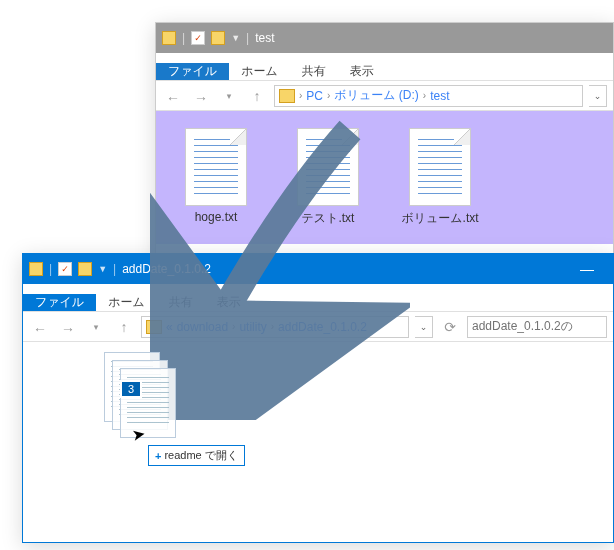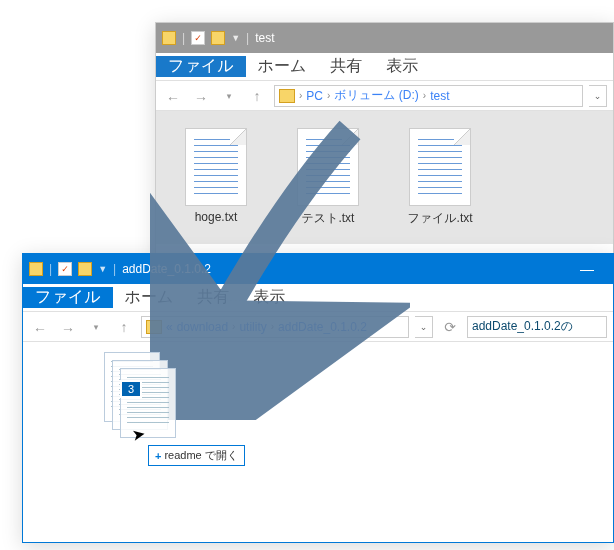--- a/index.html
+++ b/index.html
@@ -10,35 +10,35 @@
   .titlebar { height: 30px; display: flex; align-items: center; padding: 0 6px; gap: 6px; font-size: 12px; color: #fff; }
   .win-back .titlebar { background: #999; }
   .win-front .titlebar { background: #0078d7; }
   .tb-icon { width: 14px; height: 14px; background: #f8d568; border: 1px solid #d4a020; }
   .tb-sep { color: rgba(255,255,255,0.6); }
   .tb-qat { width: 14px; height: 14px; background: #fff; border: 1px solid #ccc; display: flex; align-items: center; justify-content: center; font-size: 9px; color: #d83b01; }
   .tb-chev { color: rgba(255,255,255,0.8); font-size: 9px; }
   .caption-btns { margin-left: auto; display: flex; }
   .caption-btn { width: 40px; height: 30px; display: flex; align-items: center; justify-content: center; color: #fff; font-size: 14px; }
 
-  .ribbon-tabs { height: 28px; display: flex; align-items: center; background: #fff; font-size: 16px; border-bottom: 1px solid #e0e0e0; }
+  .ribbon-tabs { height: 28px; display: flex; align-items: flex-end; background: #fff; font-size: 12px; border-bottom: 1px solid #e0e0e0; }
   .tab { padding: 0 12px; display: flex; align-items: center; color: #444; }
   .tab.file { background: #0078d7; color: #fff; }
   .win-back .tab.file { background: #1979ca; }
 
   .addrbar { height: 30px; display: flex; align-items: center; gap: 6px; padding: 0 6px; background: #fff; border-bottom: 1px solid #e0e0e0; font-size: 12px; }
   .nav-btn { width: 22px; height: 22px; display: flex; align-items: center; justify-content: center; color: #999; font-size: 14px; }
   .addr-field { flex: 1; height: 22px; border: 1px solid #ccc; display: flex; align-items: center; padding: 0 4px; gap: 4px; overflow: hidden; }
   .addr-icon { width: 16px; height: 14px; background: #f8d568; border: 1px solid #d4a020; flex-shrink: 0; }
   .crumb { color: #3b82f6; white-space: nowrap; }
   .crumb-sep { color: #888; font-size: 10px; }
   .addr-drop { width: 18px; height: 22px; border: 1px solid #ccc; border-left: none; display: flex; align-items: center; justify-content: center; font-size: 9px; color: #666; }
-  .search-field { width: 140px; height: 22px; border: 1px solid #ccc; padding: 0 4px; color: #0c4a6e; display: flex; align-items: center; overflow: hidden; white-space: nowrap; }
-
-  .content { padding: 10px; display: flex; gap: 12px; align-items: flex-start; background: #e5e5e5; }
+  .search-field { width: 140px; height: 22px; border: 1px solid #ccc; padding: 0 4px; color: #737373; display: flex; align-items: center; overflow: hidden; white-space: nowrap; }
+
+  .content { padding: 10px; display: flex; gap: 12px; align-items: flex-start; background: #c4b5fd; }
   .file-item { width: 100px; display: flex; flex-direction: column; align-items: center; gap: 4px; padding: 6px 2px; border: 1px solid transparent; }
   .file-item.selected { background: #cce8ff; border-color: #99d1ff; }
   .file-item.drop-target { background: #e5f3ff; border-color: #cce8ff; }
   .file-label { font-size: 12px; color: #333; text-align: center; }
 
   .doc-icon { width: 62px; height: 78px; background: #fff; border: 1px solid #ccc; position: relative; }
   .doc-icon::before { content: ""; position: absolute; top: 10px; left: 8px; right: 8px; height: 56px;
     background: repeating-linear-gradient(to bottom, #6a9bd8 0 1px, transparent 1px 6px); }
   .doc-icon::after { content: ""; position: absolute; top: 0; right: 0; width: 16px; height: 16px;
     background: linear-gradient(135deg, #fff 0 49%, #ccc 50% 52%, #f0f0f0 53% 100%); }
@@ -113,21 +113,21 @@
     <div class="file-item">
       <div class="doc-icon"></div>
       <div class="file-label">hoge.txt</div>
     </div>
     <div class="file-item">
       <div class="doc-icon"></div>
       <div class="file-label">テスト.txt</div>
     </div>
     <div class="file-item">
       <div class="doc-icon"></div>
-      <div class="file-label">ファイル.txt</div>
+      <div class="file-label">ボリューム.txt</div>
     </div>
   </div>
 </div>
 
 <div class="window win-front" style="left:22px; top:253px; width:592px; height:290px;">
   <div class="titlebar">
     <span class="tb-icon"></span>
     <span class="tb-sep">|</span>
     <span class="tb-qat">✓</span>
     <span class="tb-icon"></span>

